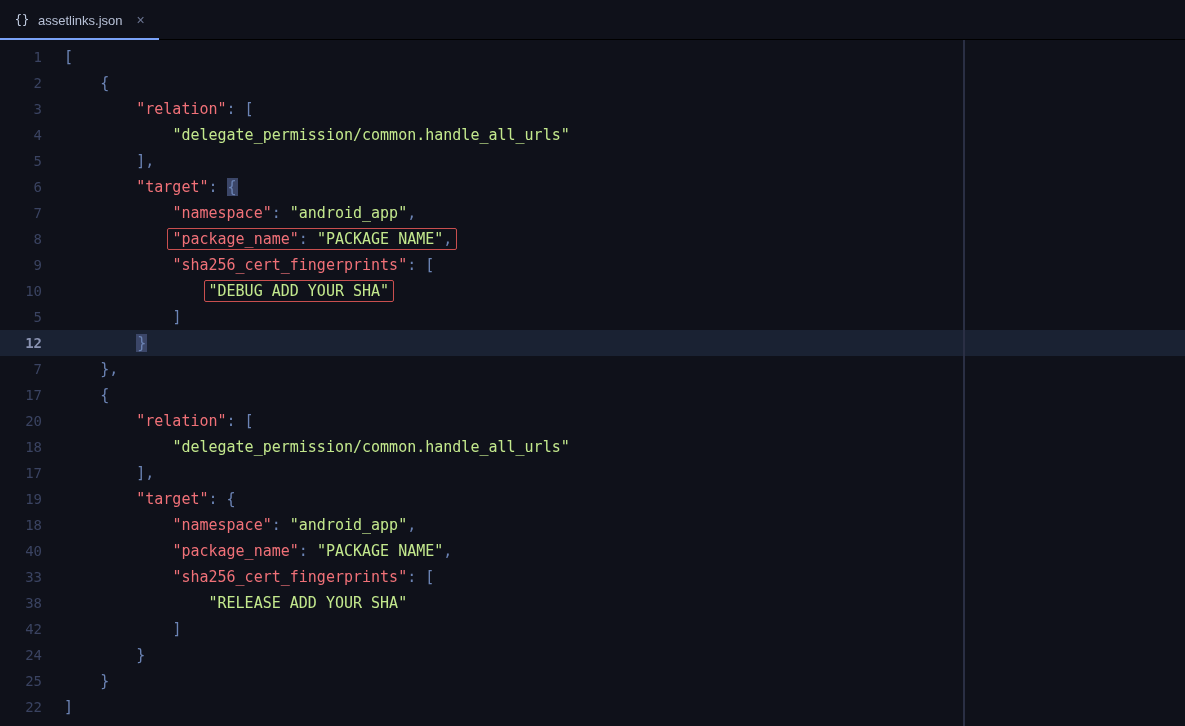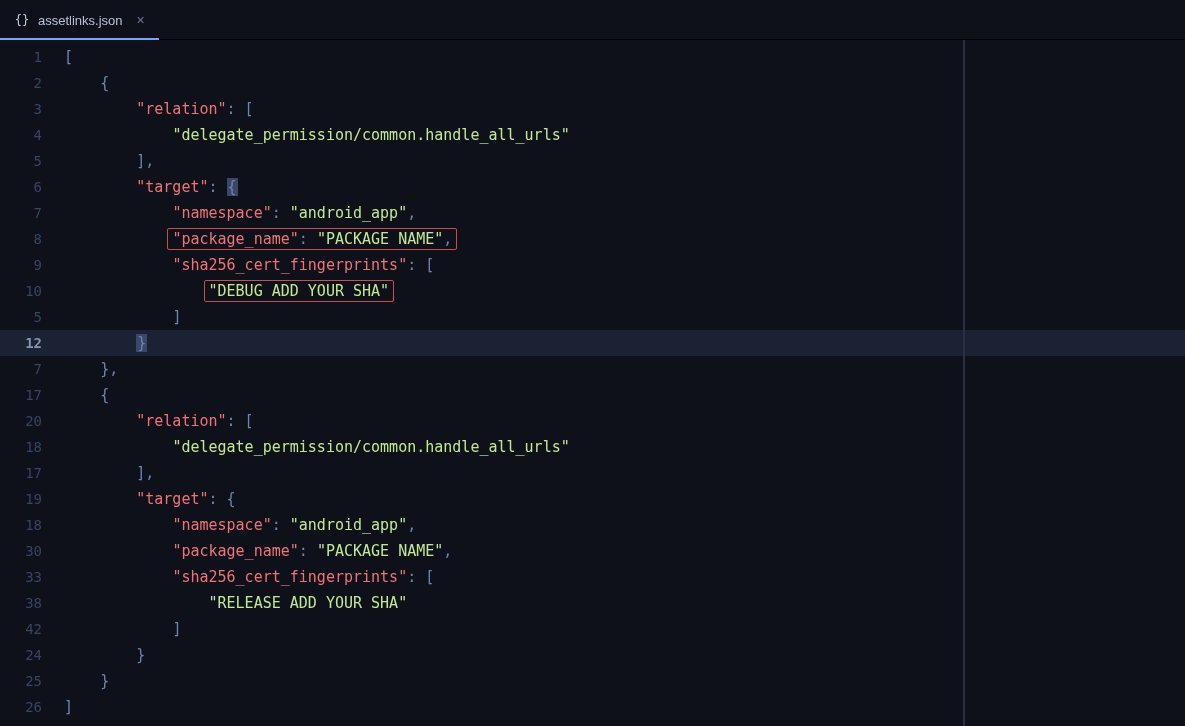--- a/index.html
+++ b/index.html
@@ -101,22 +101,22 @@
       <div class="ln">10</div>
       <div class="ln">5</div>
       <div class="ln active">12</div>
       <div class="ln">7</div>
       <div class="ln">17</div>
       <div class="ln">20</div>
       <div class="ln">18</div>
       <div class="ln">17</div>
       <div class="ln">19</div>
       <div class="ln">18</div>
-      <div class="ln">30</div>
+      <div class="ln">40</div>
       <div class="ln">33</div>
       <div class="ln">38</div>
       <div class="ln">42</div>
       <div class="ln">24</div>
       <div class="ln">25</div>
-      <div class="ln">26</div>
+      <div class="ln">22</div>
     </div>
   <div class="code" id="code"><div class="line"><span class="tok-punct">[</span></div><div class="line">    <span class="tok-punct">{</span></div><div class="line">        <span class="tok-key">"relation"</span><span class="tok-punct">: [</span></div><div class="line">            <span class="tok-str">"delegate_permission/common.handle_all_urls"</span></div><div class="line">        <span class="tok-punct">],</span></div><div class="line">        <span class="tok-key">"target"</span><span class="tok-punct">: </span><span class="tok-punct cursor-mark">{</span></div><div class="line">            <span class="tok-key">"namespace"</span><span class="tok-punct">: </span><span class="tok-str">"android_app"</span><span class="tok-punct">,</span></div><div class="line">            <span class="box-hl"><span class="tok-key">"package_name"</span><span class="tok-punct">: </span><span class="tok-str">"PACKAGE NAME"</span><span class="tok-punct">,</span></span></div><div class="line">            <span class="tok-key">"sha256_cert_fingerprints"</span><span class="tok-punct">: [</span></div><div class="line">                <span class="box-hl"><span class="tok-str">"DEBUG ADD YOUR SHA"</span></span></div><div class="line">            <span class="tok-punct">]</span></div><div class="line active-bg">        <span class="tok-punct cursor-mark">}</span></div><div class="line">    <span class="tok-punct">},</span></div><div class="line">    <span class="tok-punct">{</span></div><div class="line">        <span class="tok-key">"relation"</span><span class="tok-punct">: [</span></div><div class="line">            <span class="tok-str">"delegate_permission/common.handle_all_urls"</span></div><div class="line">        <span class="tok-punct">],</span></div><div class="line">        <span class="tok-key">"target"</span><span class="tok-punct">: {</span></div><div class="line">            <span class="tok-key">"namespace"</span><span class="tok-punct">: </span><span class="tok-str">"android_app"</span><span class="tok-punct">,</span></div><div class="line">            <span class="tok-key">"package_name"</span><span class="tok-punct">: </span><span class="tok-str">"PACKAGE NAME"</span><span class="tok-punct">,</span></div><div class="line">            <span class="tok-key">"sha256_cert_fingerprints"</span><span class="tok-punct">: [</span></div><div class="line">                <span class="tok-str">"RELEASE ADD YOUR SHA"</span></div><div class="line">            <span class="tok-punct">]</span></div><div class="line">        <span class="tok-punct">}</span></div><div class="line">    <span class="tok-punct">}</span></div><div class="line"><span class="tok-punct">]</span></div></div>
 </div>
 
 </body></html>

